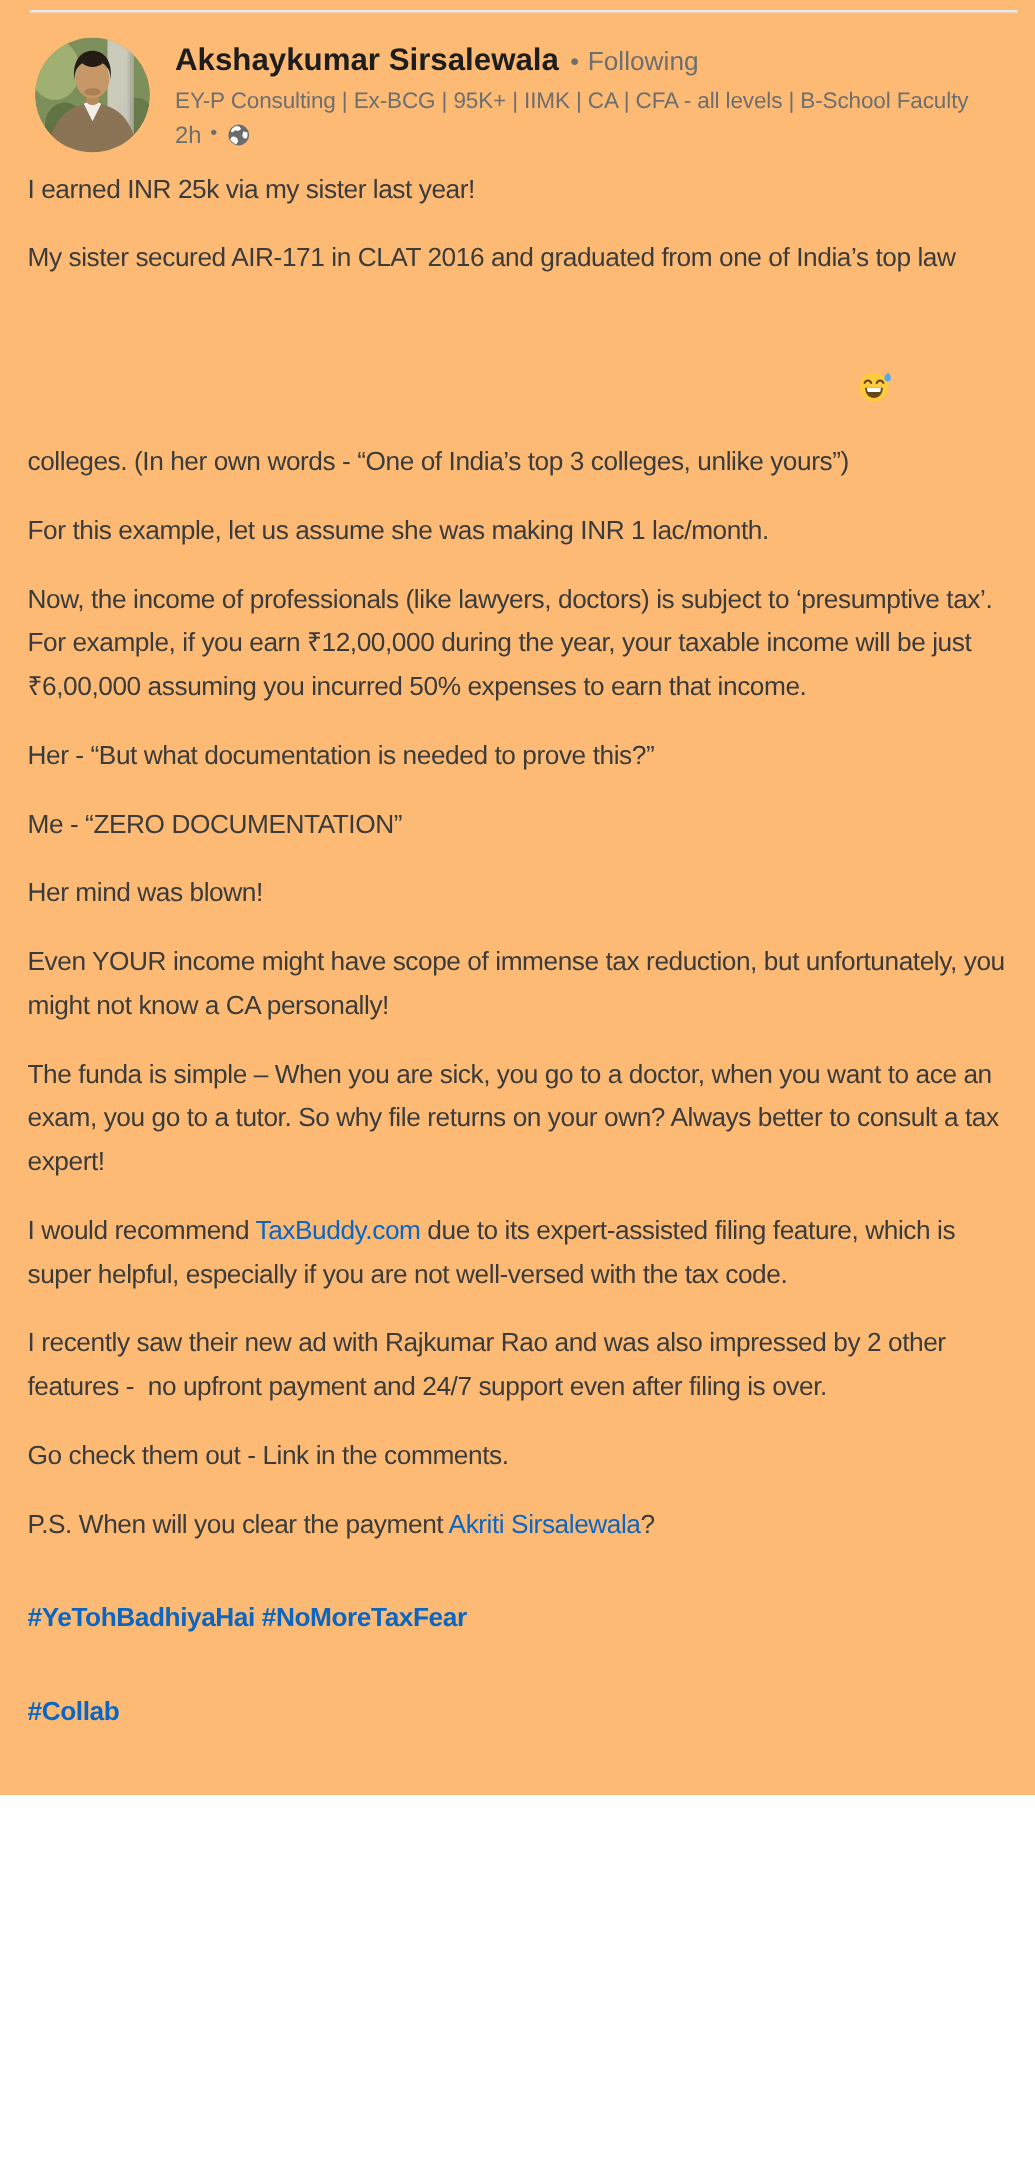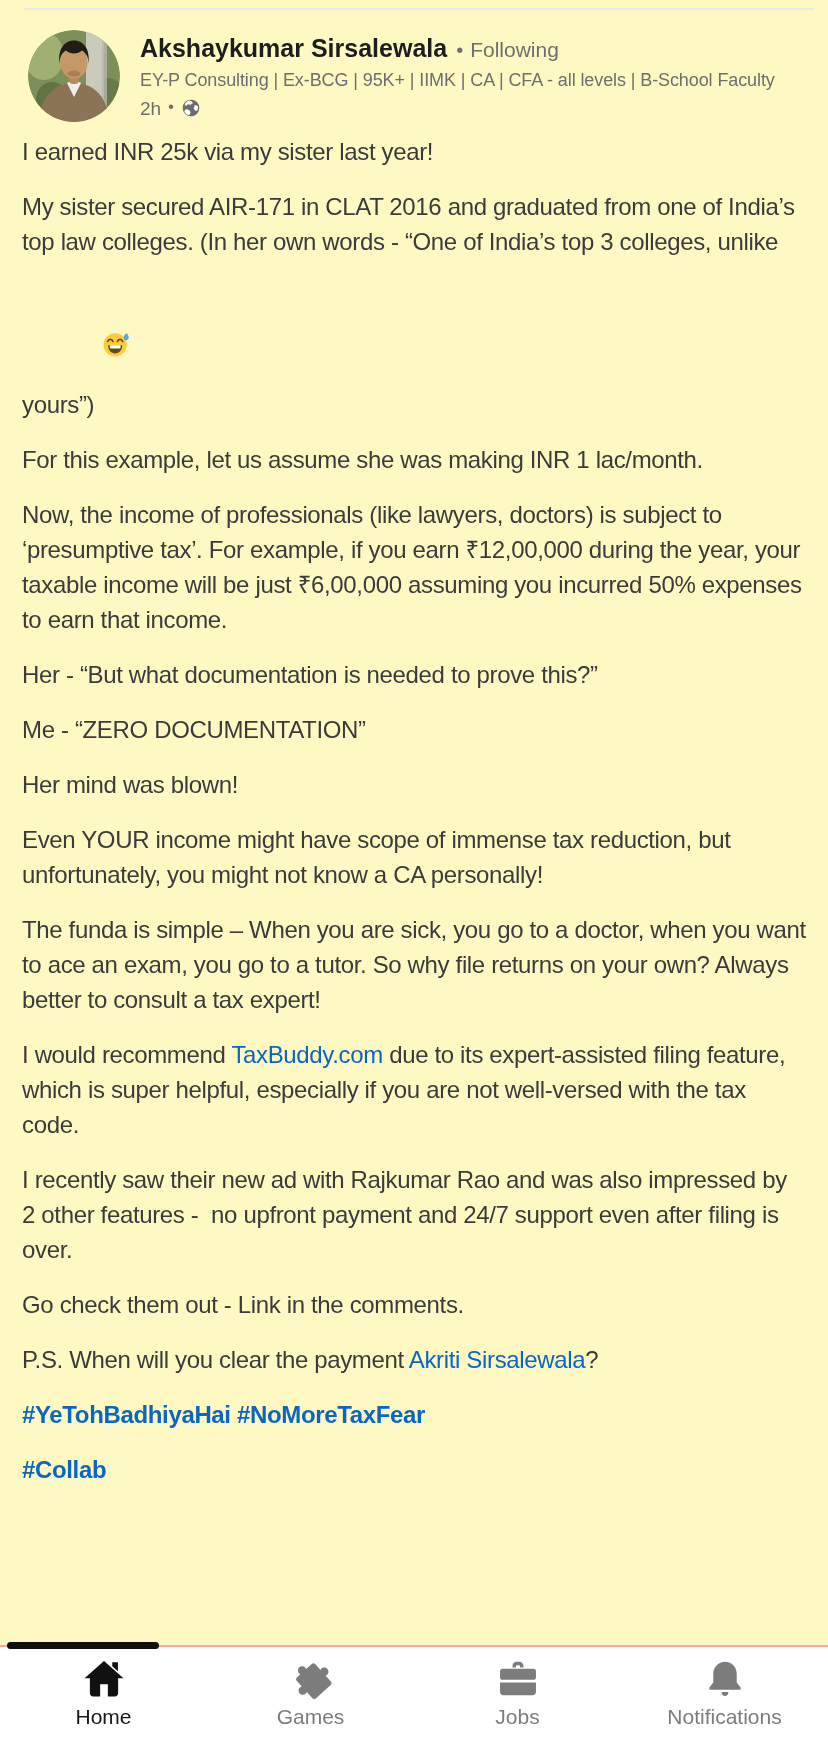--- a/index.html
+++ b/index.html
@@ -1,39 +1,39 @@
 <!DOCTYPE html>
 <html><head>
 <meta charset="utf-8">
 <style>
   html,body { margin:0; padding:0; background:#ffffff; }
   body { font-family:"Liberation Sans", sans-serif; -webkit-font-smoothing:antialiased; }
-  .screen { position:relative; width:828px; height:1740px; background:#fef9c3; overflow:hidden; }
+  .screen { position:relative; width:828px; height:1436px; background:#fdba74; overflow:hidden; }
 
   .top-rule { position:absolute; top:8px; left:24px; right:14px; height:2px; background:#e9e9e9; }
 
   
   .post-header { position:absolute; top:30px; left:28px; right:20px; height:102px; }
   .avatar { position:absolute; left:0; top:0; width:92px; height:92px; border-radius:50%; overflow:hidden; }
   .avatar svg { display:block; width:92px; height:92px; }
   .header-text { margin-left:112px; padding-top:3px; }
   .name-row { font-size:25px; font-weight:bold; color:#1d1d1d; line-height:30px; white-space:nowrap; }
   .name-row .sep-dot { font-weight:400; color:#6e6e6e; font-size:20px; margin:0 7px 0 9px; }
   .following { font-weight:400; color:#6e6e6e; font-size:21px; }
   .headline { margin-top:3px; font-size:18px; line-height:25px; color:#6e6e6e; letter-spacing:-0.1px; white-space:nowrap; overflow:hidden; }
   .time-row { margin-top:5px; font-size:19px; color:#6e6e6e; display:flex; }
   .time-row .sep-dot { margin:0 7px; font-size:16px; }
   .globe { display:inline-block; width:20px; height:20px; }
   .globe svg { display:block; width:20px; height:20px; }
 
   
   .post-body { position:absolute; top:134px; left:22px; width:784px;
-               font-size:24px; letter-spacing:-0.35px; line-height:35px; color:#3b3b3b; }
+               font-size:21px; letter-spacing:-0.35px; line-height:35px; color:#3b3b3b; }
   .para { margin:0 0 20px 0; white-space:pre-wrap; }
-  .para.bold { font-weight:bold; }
+  .para.bold { font-weight:bold;margin-top:40px; }
   .inline-link { color:#0b66c2; cursor:pointer; }
   .hashtag-link { color:#0b66c2; font-weight:bold; cursor:pointer; }
   .emoji { display:inline-block; width:30px; height:30px; vertical-align:-7px; }
   .emoji svg { display:block; width:30px; height:30px; }
 
   
   .bottom-nav { position:absolute; left:0; top:1645px; width:828px; height:95px; background:#fff;
                 border-top:2px solid #fca5a5; box-sizing:border-box; display:flex; }
   .active-indicator { position:absolute; left:7px; top:-5px; width:152px; height:7px; border-radius:3.5px; background:#0f0f0f; }
   .nav-item { flex:1 1 0; display:flex; flex-direction:column; align-items:center; padding-top:10px; cursor:pointer; }

